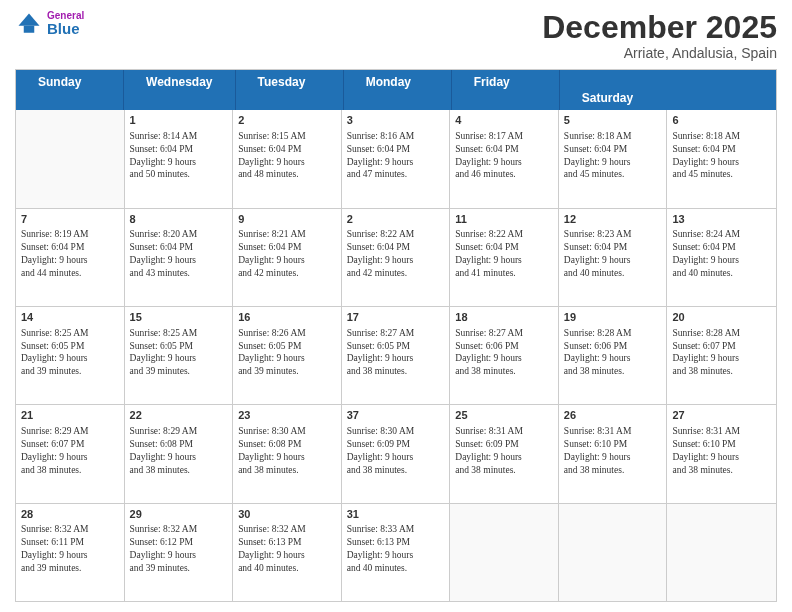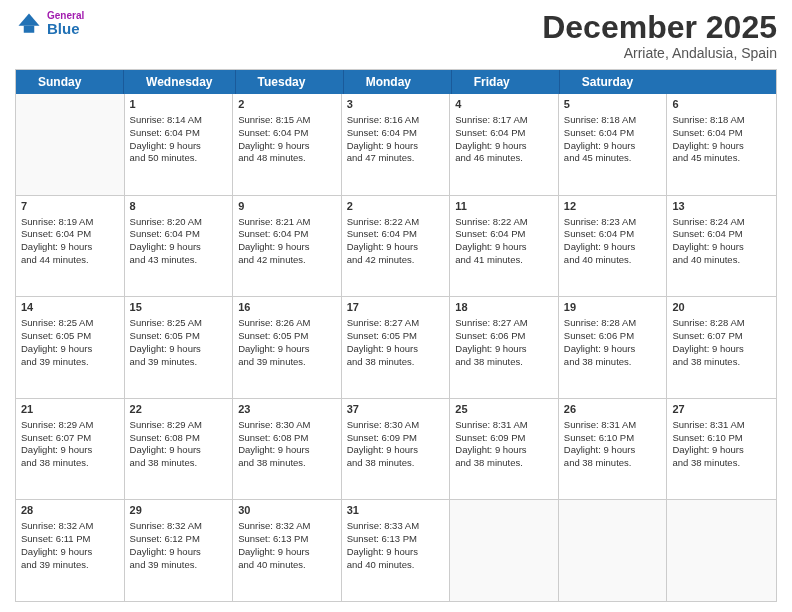--- a/index.html
+++ b/index.html
@@ -57,21 +57,21 @@
       grid-template-columns: repeat(7, 1fr);
       background: #2171b5;
       color: #fff;
       font-weight: bold;
       font-size: 12px;
     }
     .cal-header-cell {
       padding: 5px 22px;
       border-right: 1px solid #1a5a9a;
     }
-    .cal-header-cell:last-child { border-right: none; }
+    .cal-header-cell:last-child { border-right: none; margin-top: 16px; }
     .cal-body {
       flex: 1;
       display: flex;
       flex-direction: column;
     }
     .cal-row {
       display: grid;
       grid-template-columns: repeat(7, 1fr);
       flex: 1;
       border-bottom: 1px solid #ccc;
@@ -89,20 +89,21 @@
     .cal-cell.empty { background: #f9f9f9; }
     .day-num {
       font-weight: bold;
       font-size: 11px;
       display: block;
       margin-bottom: 2px;
     }
     .cal-cell-text {
       color: #333;
       font-size: 9.5px;
+      font-family: Liberation Serif, serif;
     }
     .outer-border {
       border: 1px solid #ccc;
     }
   </style>
 </head>
 <body>
 
 <div class="page">
   <div class="header">

